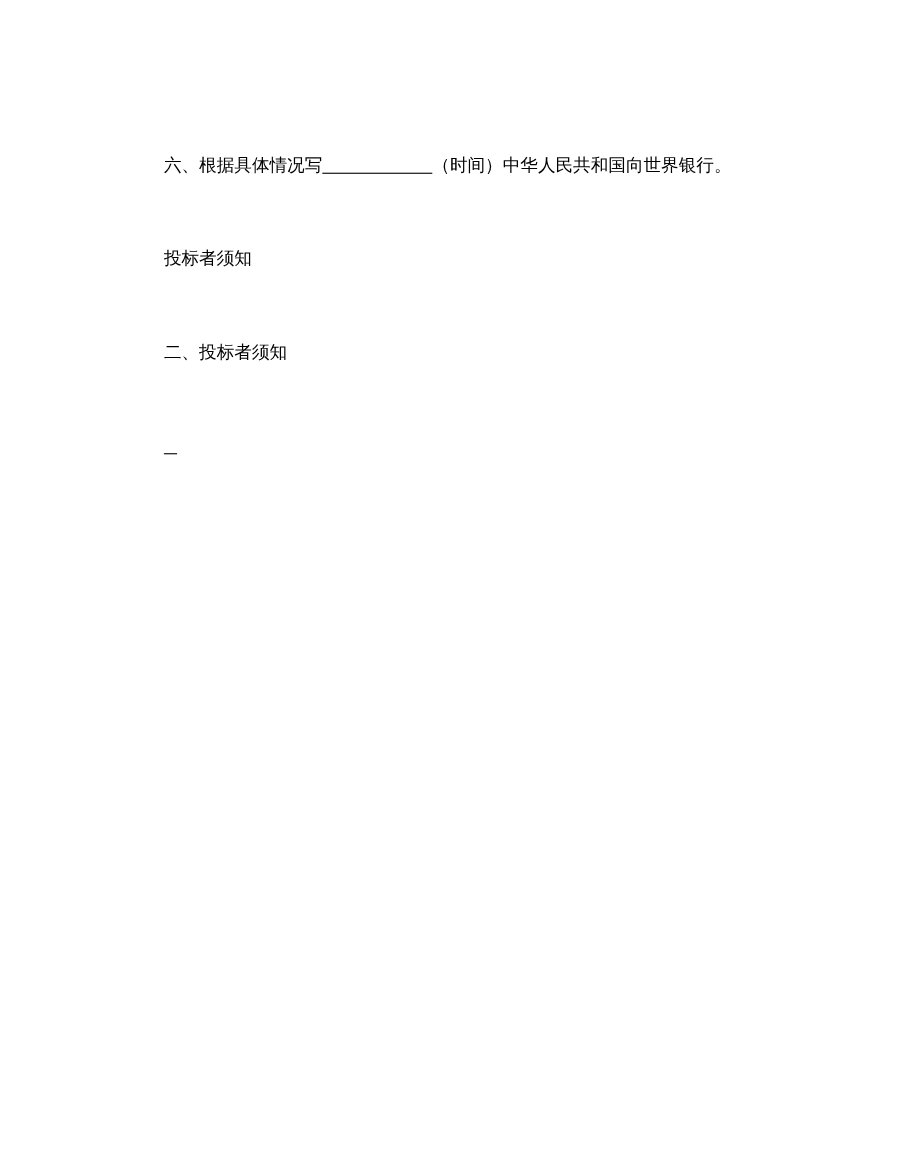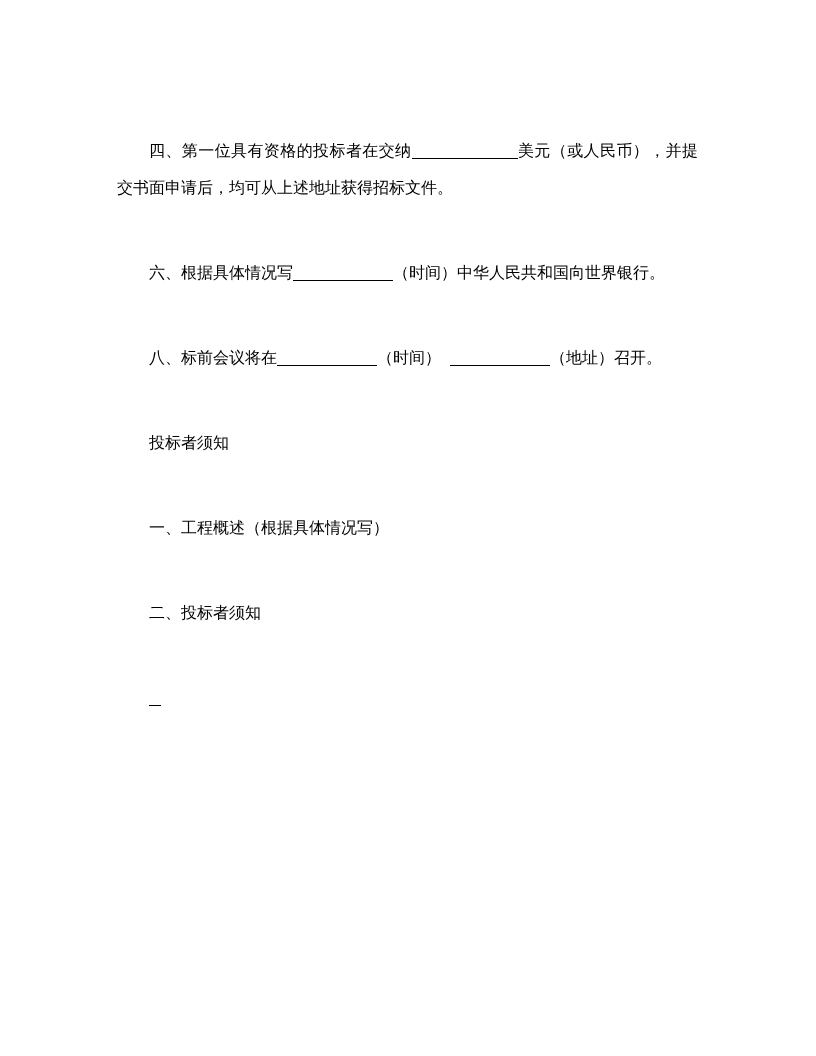--- a/index.html
+++ b/index.html
@@ -34,29 +34,26 @@
   .w104 { width: 104px; }
   .w100 { width: 100px; }
   .w12  { width: 12px; }
   .gap  { margin-left: 9px; }
 </style>
 </head>
 <body>
 
 <div class="page">
 
-  <p class="para"><span>四、第一位具有资格的投标者在交纳</span><span class="blank w106"></span><span>美元（或人民币），并提交书面申请后，均可从上述地址获得招标文件。</span></p>
 
 
   <p class="para"><span>六、根据具体情况写</span><span class="blank w100"></span><span>（时间）中华人民共和国向世界银行。</span></p>
 
 
-  <p class="para"><span>八、标前会议将在</span><span class="blank w100"></span><span>（时间）</span><span class="blank w100 gap"></span><span>（地址）召开。</span></p>
 
   <p class="para"><span>投标者须知</span></p>
 
-  <p class="para"><span>一、工程概述（根据具体情况写）</span></p>
 
   <p class="para"><span>二、投标者须知</span></p>
 
   <p class="para"><span class="blank w12"></span></p>
 
 </div>
 
 </body></html>

